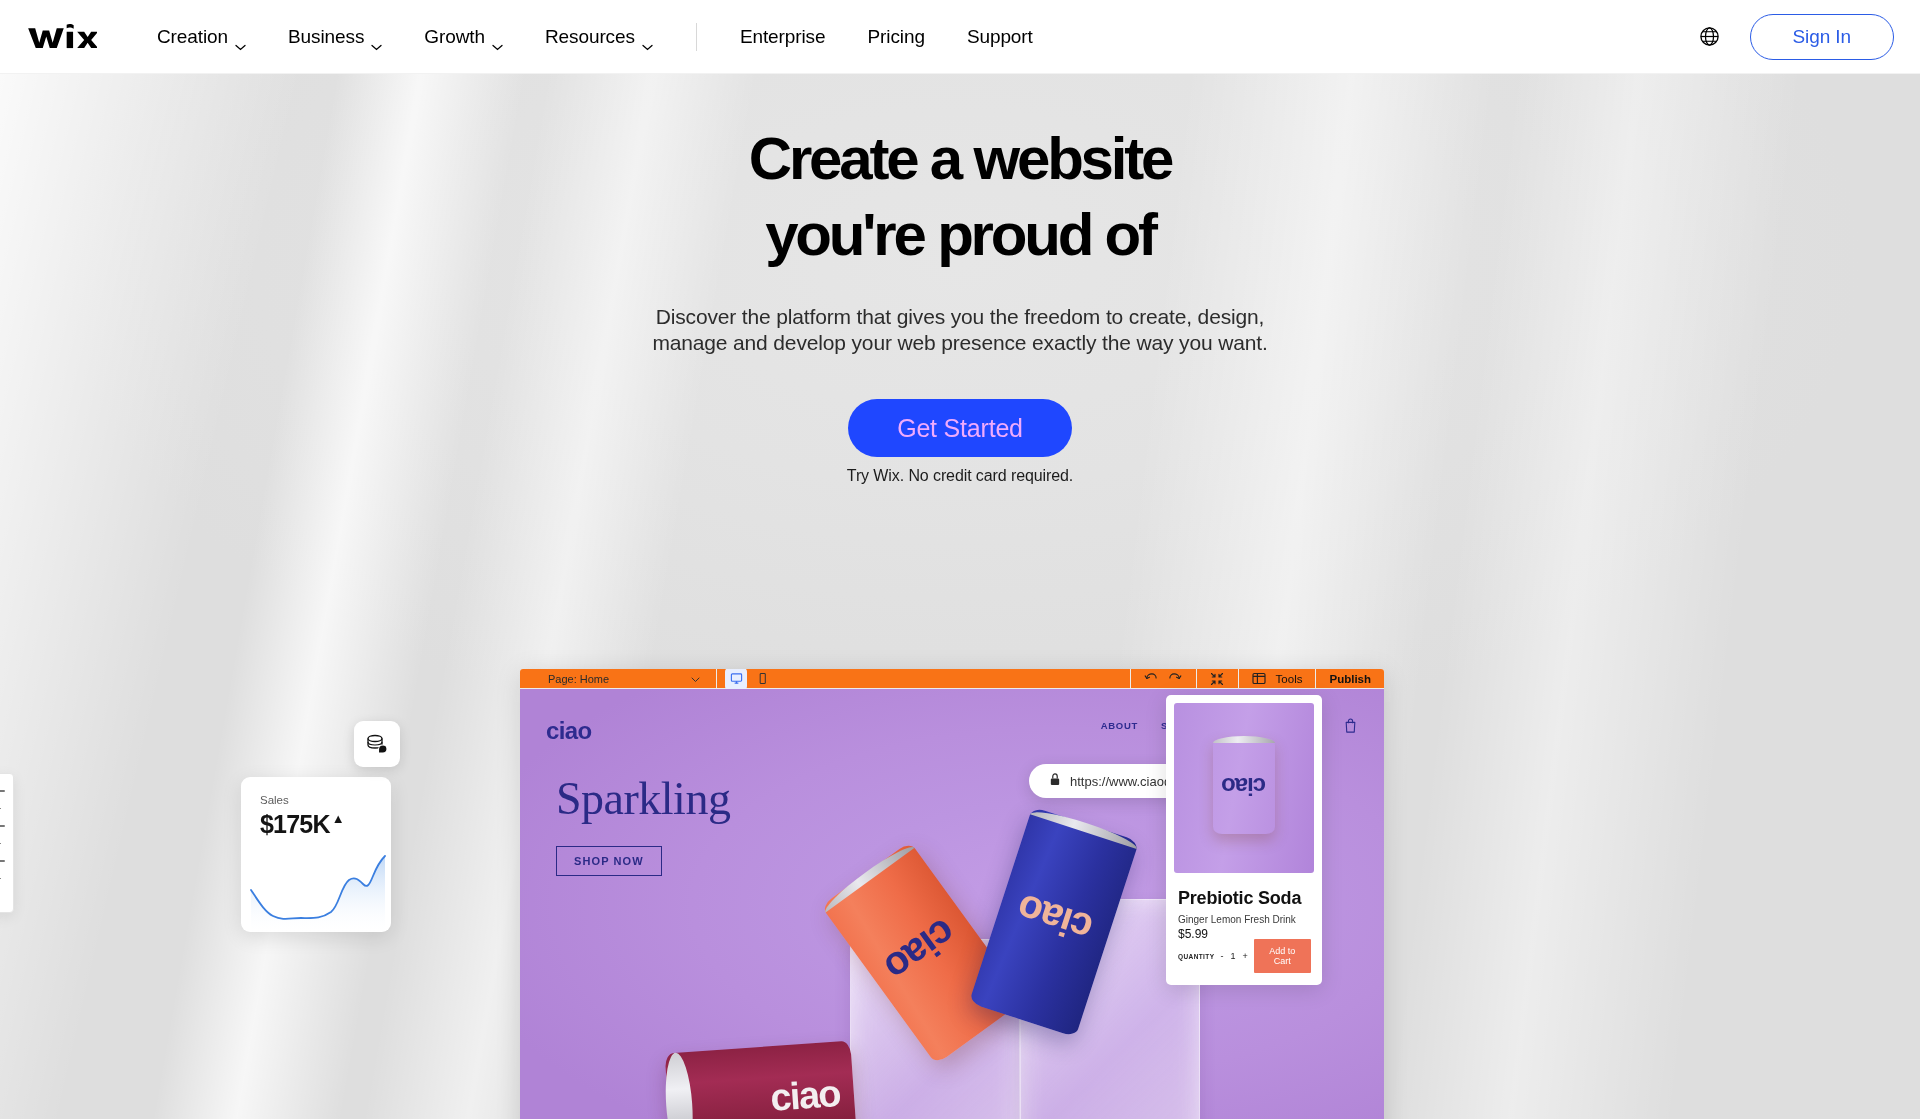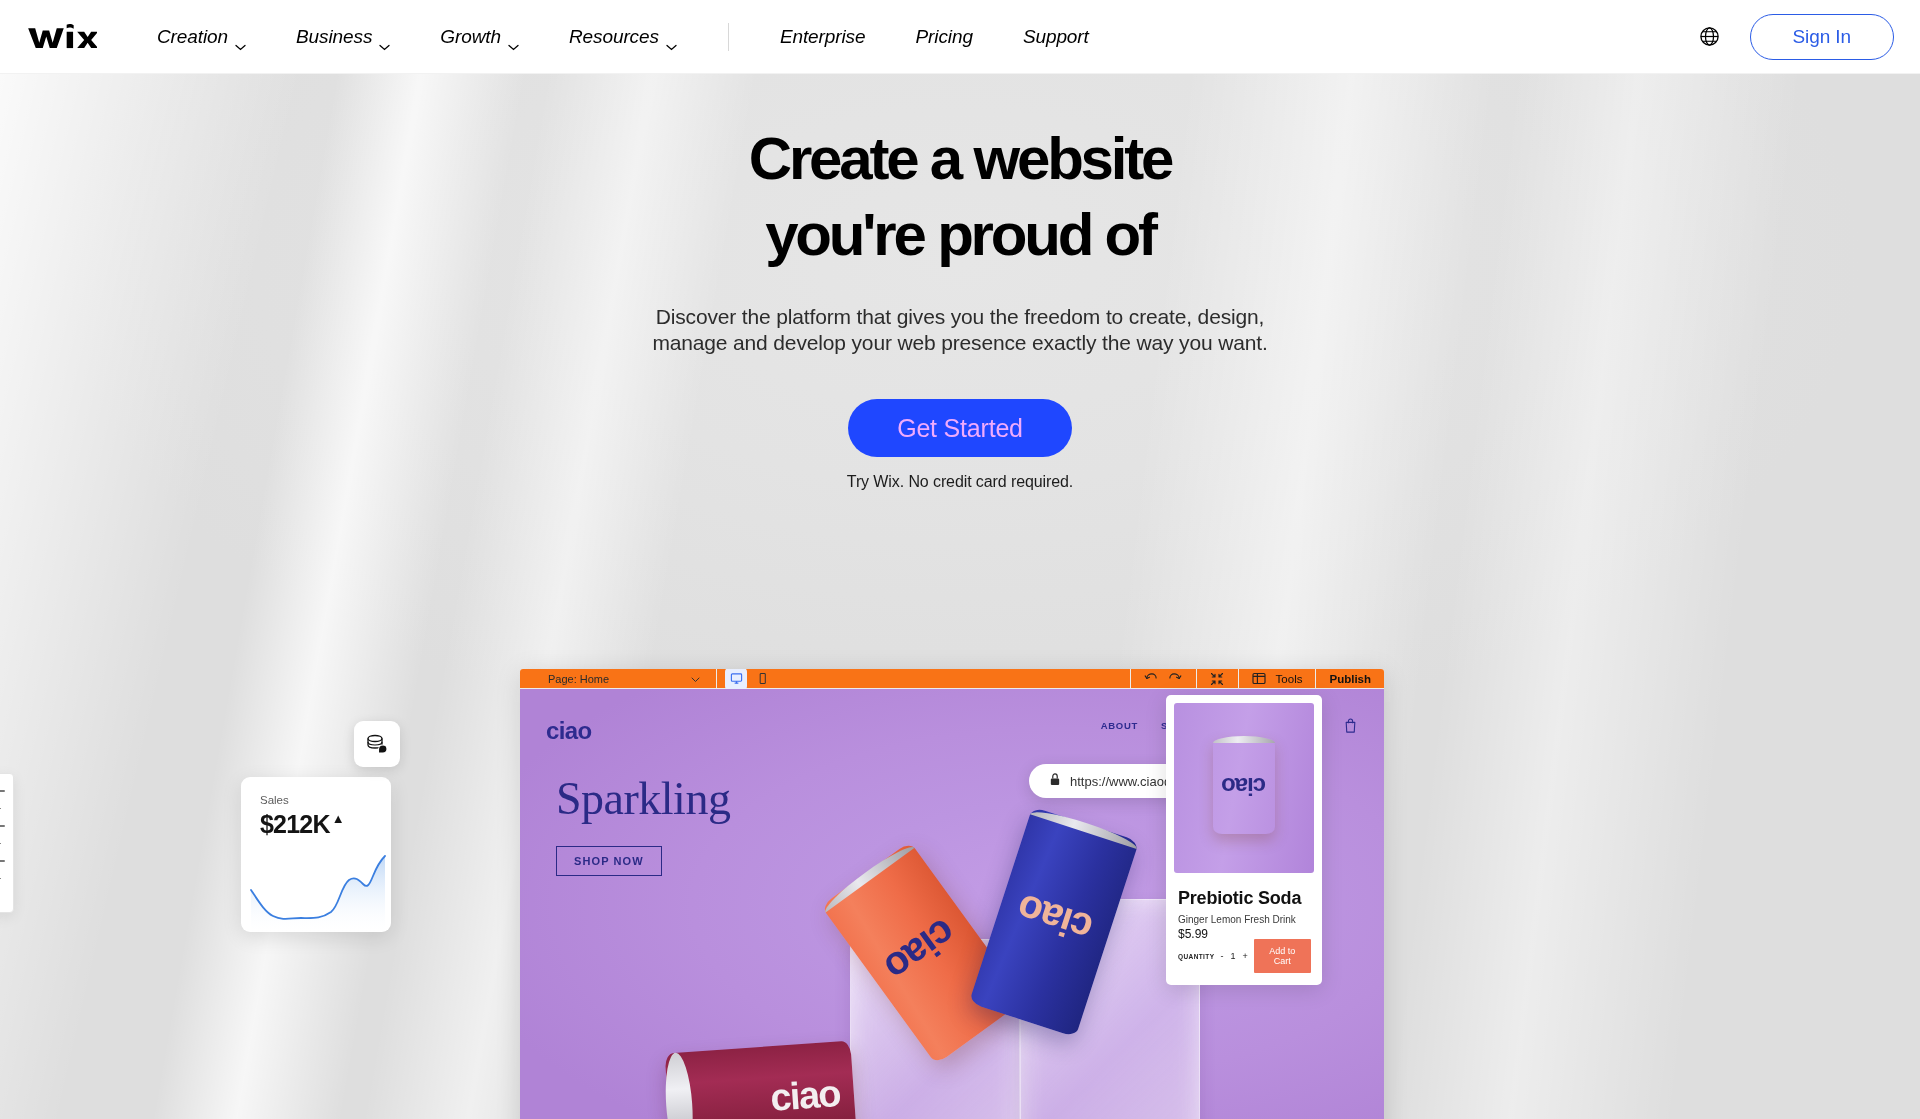--- a/index.html
+++ b/index.html
@@ -22,21 +22,21 @@
     border-bottom:1px solid #f2f2f2;
   }
   .wix-logo{
     width:72px; height:34px;
     margin-left:0px;
     margin-right:38px;
     display:flex; align-items:center; justify-content:center;
   }
   .wix-logo svg{ display:block; }
 
-  .nav-items{ display:flex; align-items:center; gap:8px;font-style:italic; }
+  .nav-items{ display:flex; align-items:center; gap:0px; }
   .nav-item{
     display:flex; align-items:center; gap:7px;
     font-size:19px; color:#000; letter-spacing:-0.1px;
     padding:8px 21px; cursor:pointer; white-space:nowrap;
   }
   .nav-item .chev{
     width:11px;height:7px;display:inline-block;margin-top:2px;
   }
   .nav-sep{
     width:1px; height:28px; background:#d8d8d8; margin:0 22px;
@@ -105,21 +105,21 @@
     font-size:25px;
     padding:0 49px;
     height:58px;
     line-height:58px;
     border-radius:32px;
     cursor:pointer;
     font-family:"Liberation Sans", sans-serif;
     letter-spacing:-0.2px;
   }
   .cta-note{
-    margin-top:16px;
+    margin-top:10px;
     font-size:16px;
     color:#1c1c1c;
     letter-spacing:-0.1px;
   }
 
   
   .editor-stage{
     position:absolute;
     left:0; right:0; top:595px;
     height:530px;
@@ -505,21 +505,21 @@
       <div class="ln s"></div>
       <div class="ln m"></div>
       <div class="ln s"></div>
       <div class="ln m"></div>
       <div class="ln s"></div>
     </div>
 
     <div class="sales-card">
       <div class="sales-label">Sales</div>
       <div class="sales-value">
-        <span>$212K</span>
+        <span>$175K</span>
         <span class="sales-arrow">▲</span>
       </div>
       <svg class="sales-chart" viewBox="0 0 150 82" preserveAspectRatio="none">
         <defs>
           <linearGradient id="salesFill" x1="0" y1="0" x2="0" y2="1">
             <stop offset="0%" stop-color="#bcd6f6" stop-opacity="0.95"></stop>
             <stop offset="100%" stop-color="#ffffff" stop-opacity="0.1"></stop>
           </linearGradient>
         </defs>
         <path d="M10,40 C18,52 24,62 32,66 C42,71 50,68 60,68 C72,68 80,69 90,62 C98,56 100,36 108,30 C114,26 118,30 122,34 C126,38 128,36 132,26 C136,16 140,10 144,6 L144,82 L10,82 Z" fill="url(#salesFill)"></path>

